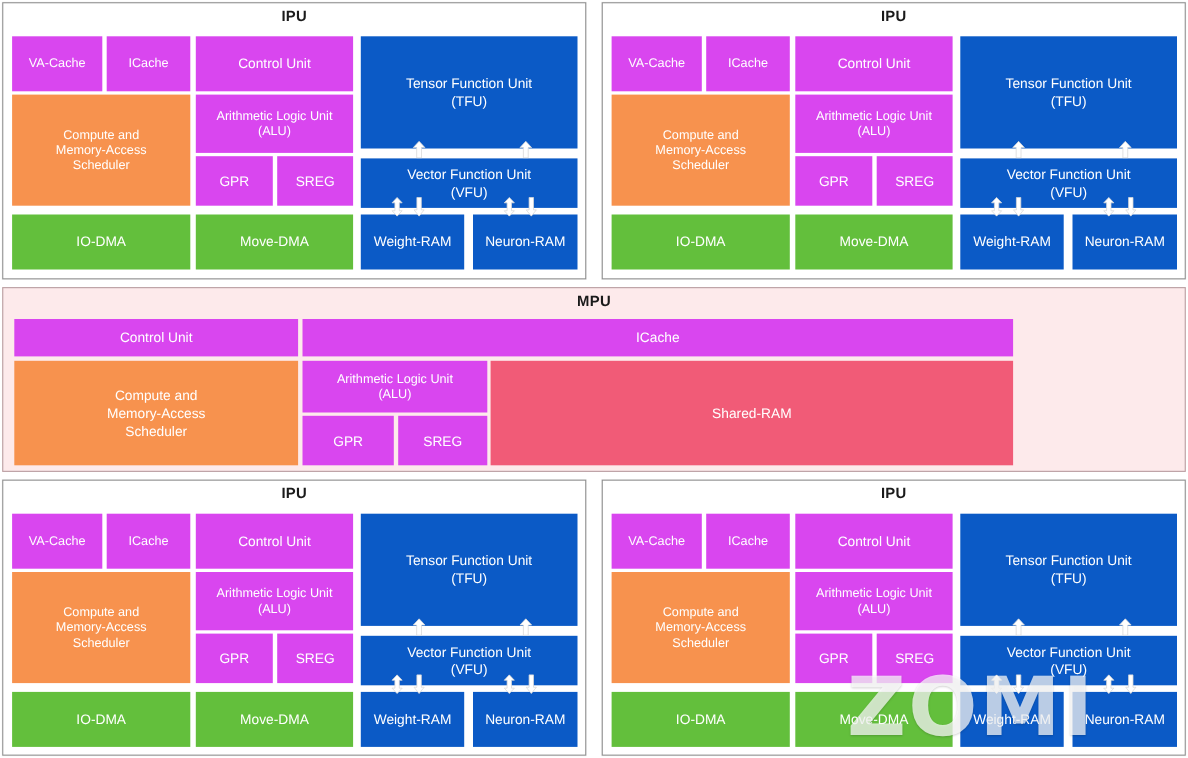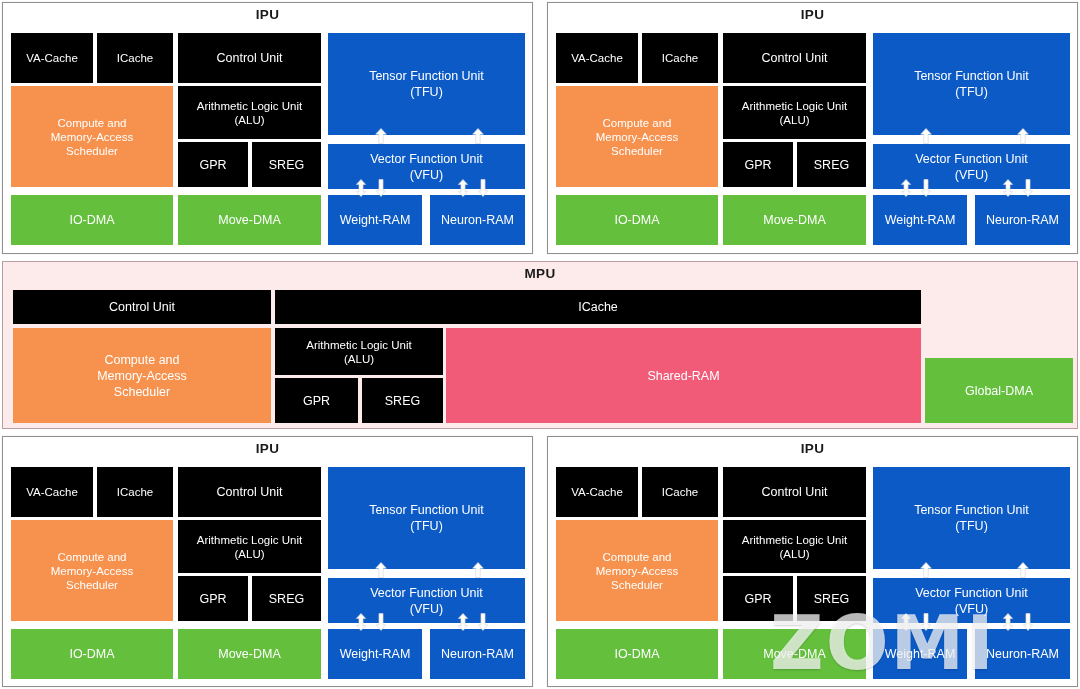--- a/index.html
+++ b/index.html
@@ -33,21 +33,21 @@
   .blk{
     position:absolute;box-sizing:border-box;
     display:flex;align-items:center;justify-content:center;
     text-align:center;
     color:#ffffff;
     font-size:11.5px;line-height:14px;
     padding:1px 3px;
     overflow:hidden;
   }
   .blk .ln{display:block;}
-  .gray{background:#000000;}
+  .gray{background:#d946ef;}
   .orange{background:#f7924e;}
   .green{background:#63bf3c;}
   .blue{background:#0b5ac6;}
   .pink{background:#f15b77;}
   .blk.big{font-size:12.5px;line-height:16px;}
 
   
   .arrow{position:absolute;}
   .arrow svg{display:block;}
 
@@ -388,16 +388,15 @@
       <div>
         <span class="ln">Arithmetic Logic Unit</span>
         <span class="ln">(ALU)</span>
       </div>
     </div>
     <div class="blk gray big" style="left:272px; top:116px; width:83px;  height:45px;">GPR</div>
     <div class="blk gray big" style="left:359px; top:116px; width:81px;  height:45px;">SREG</div>
 
     <div class="blk pink big" style="left:443px; top:66px;  width:475px; height:95px;">Shared-RAM</div>
 
-    <div class="blk green big" style="left:922px; top:96px;  width:148px; height:65px;">Global-DMA</div>
   </div>
     <div class="wm-zomi" style="left: 770px; top: 600px; font-size: 74px; letter-spacing: 2px;">ZOMI</div>
   </div>
 
 </body></html>

